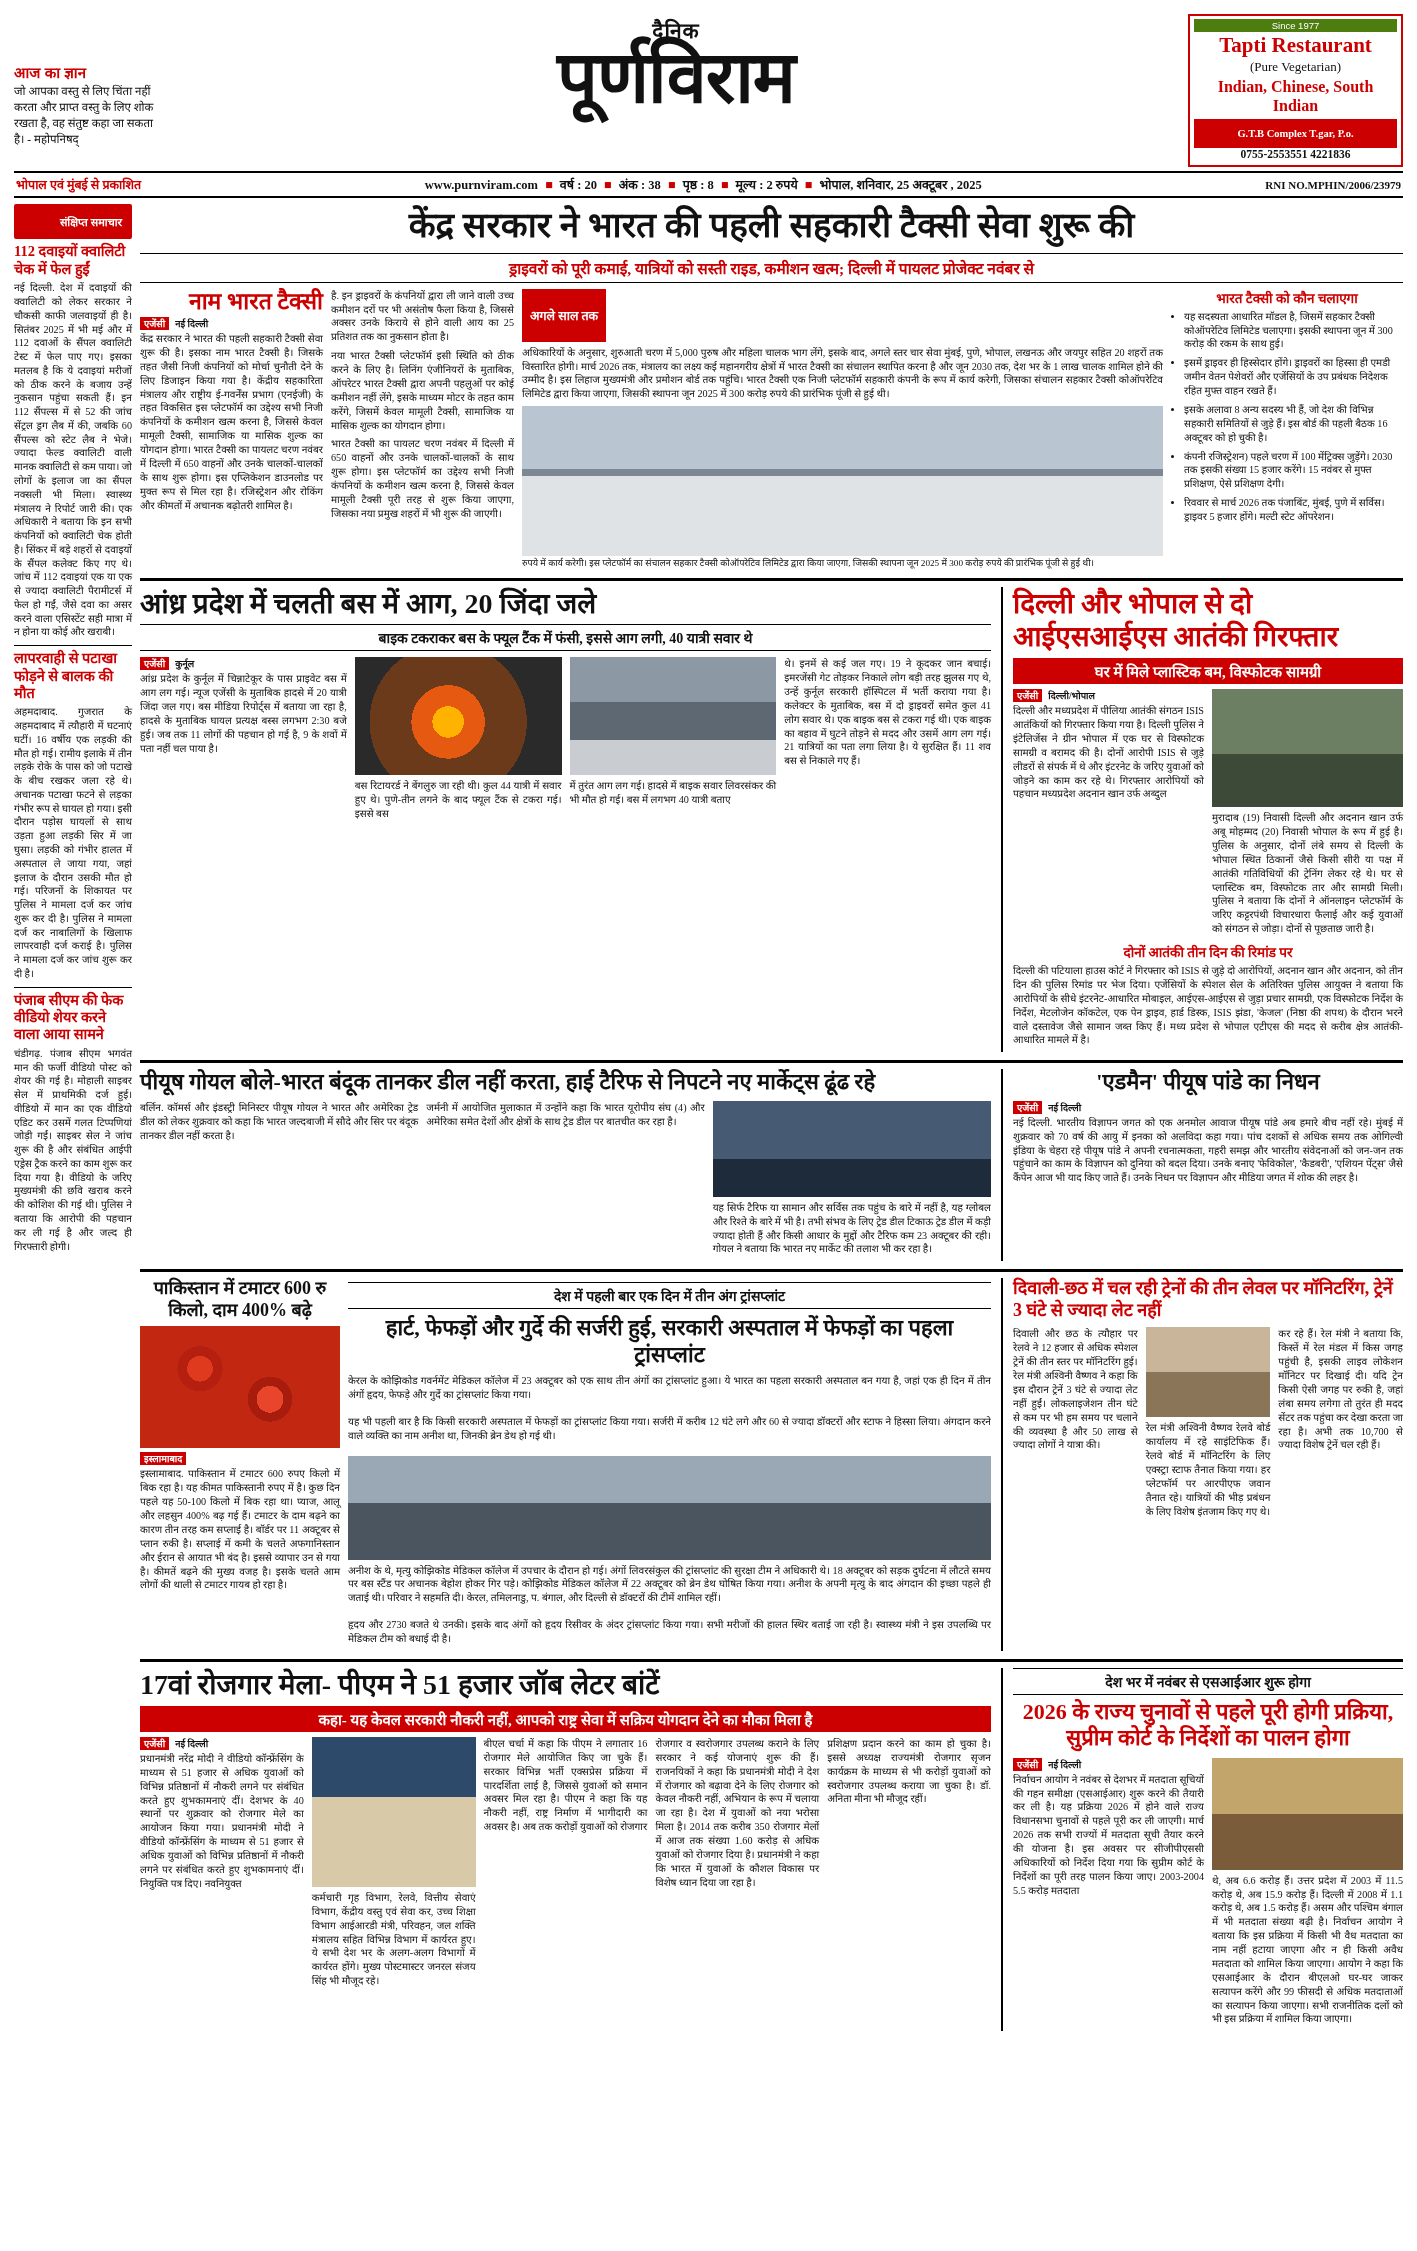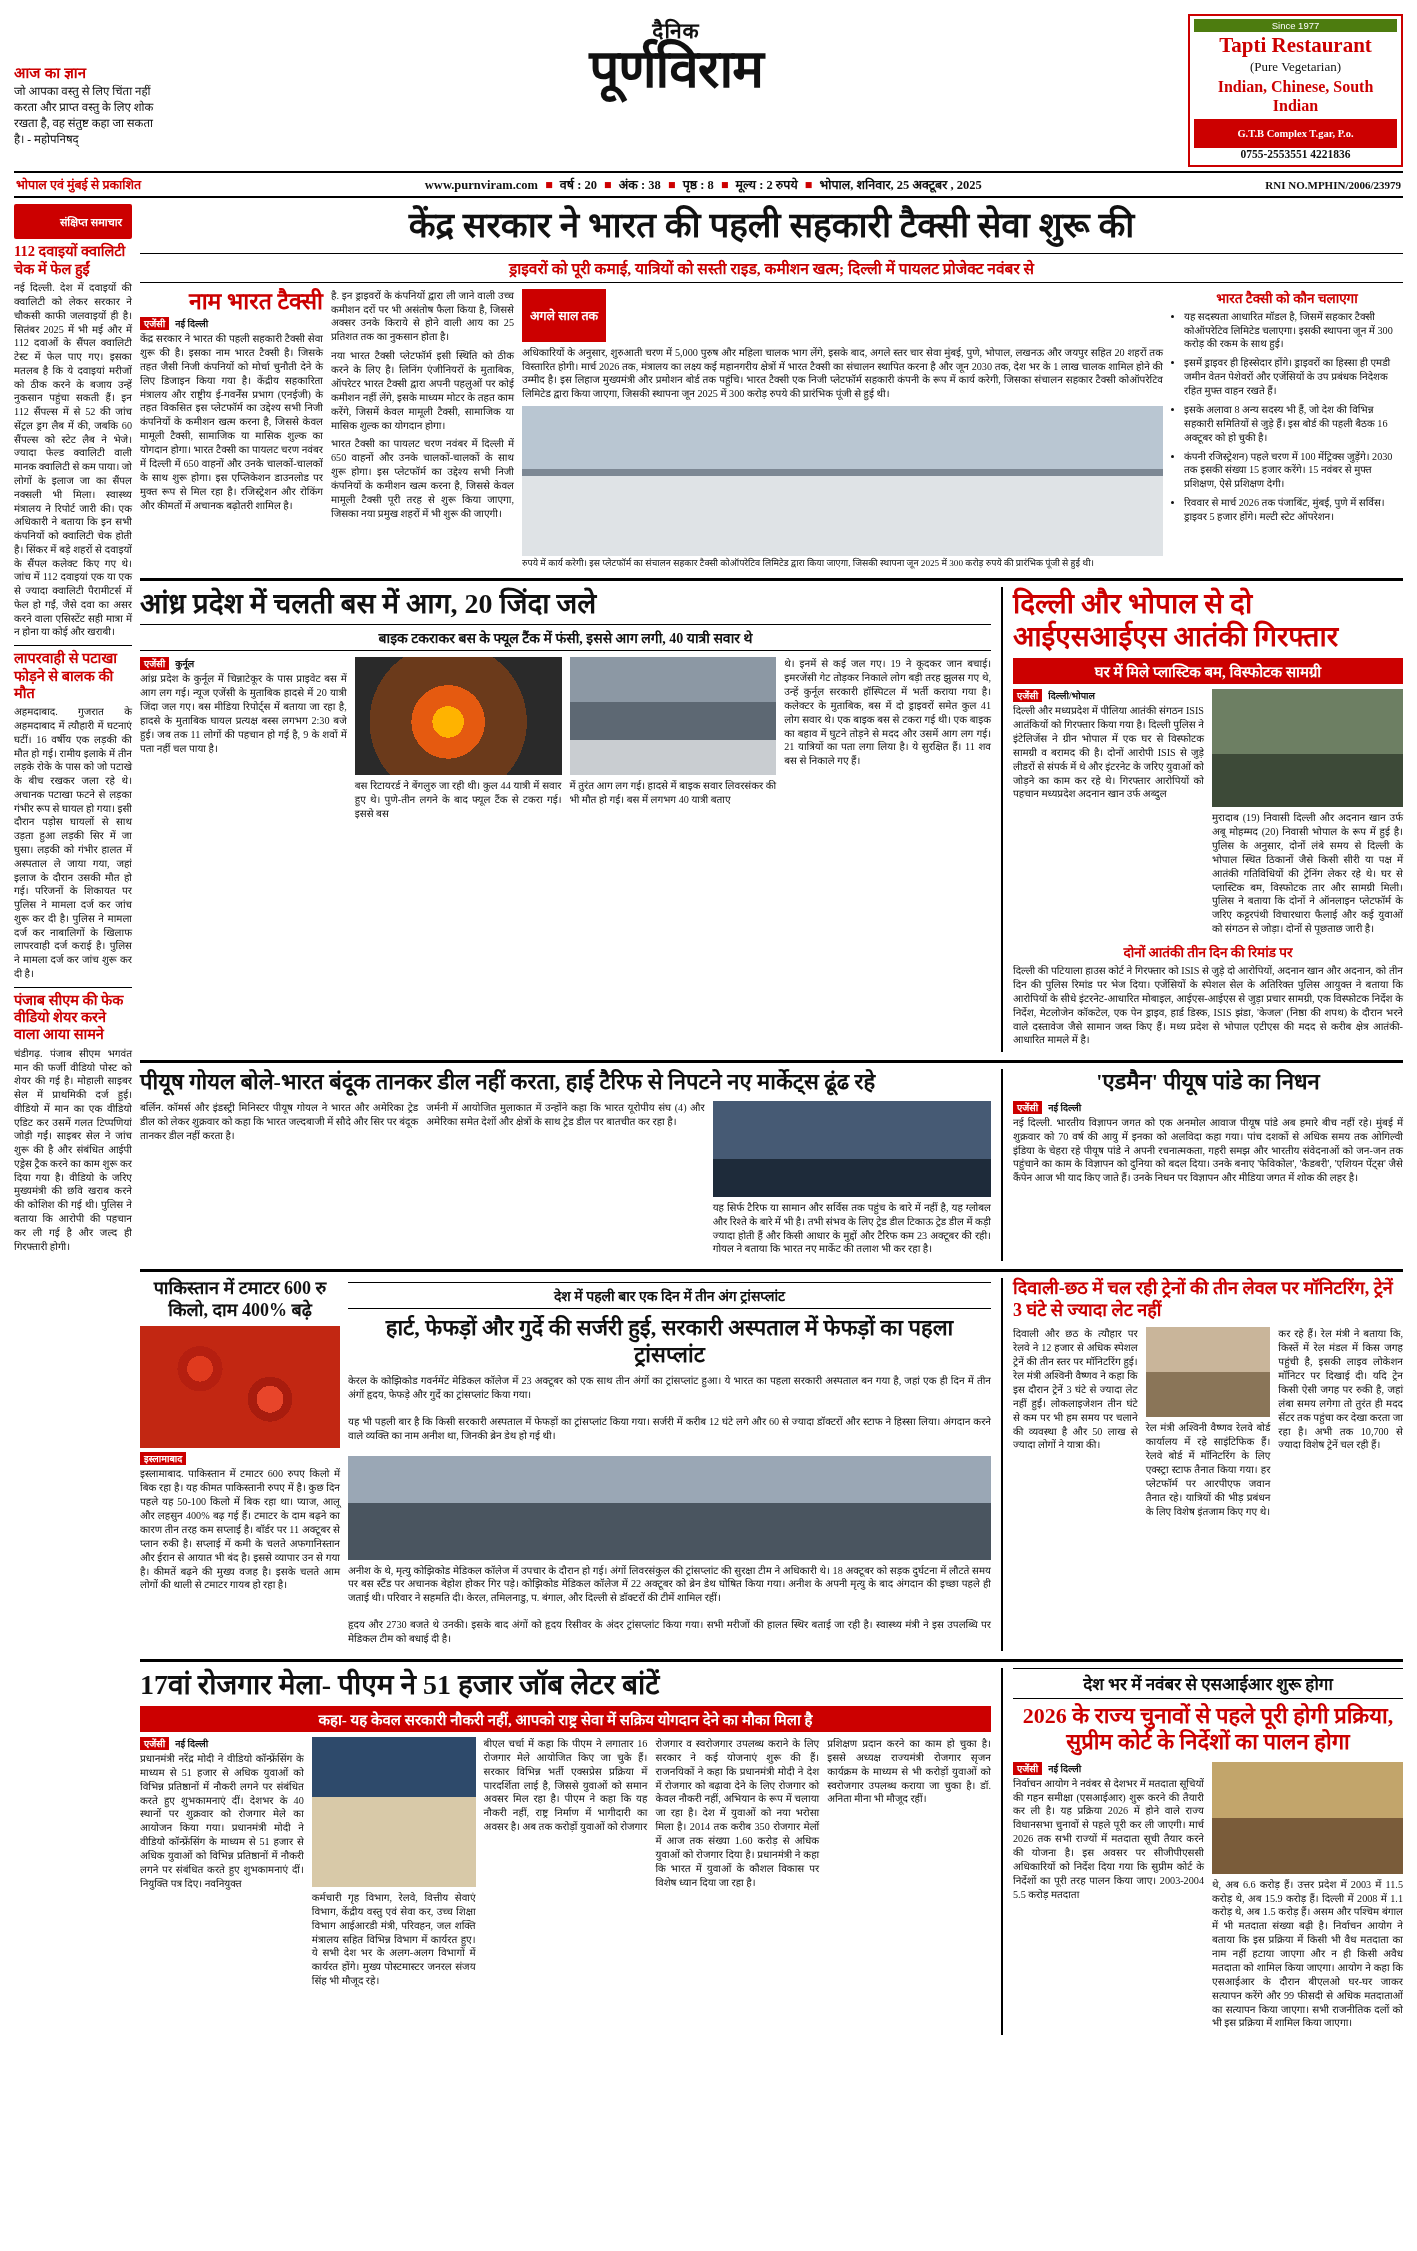--- a/index.html
+++ b/index.html
@@ -12,21 +12,21 @@
   }
   .page { width:1417px; min-height:2251px; padding:10px 14px; position:relative; }
 
   
   .masthead { display:flex; align-items:flex-start; gap:8px; padding-bottom:4px; }
   .mh-left { width:150px; padding-top:52px; }
   .mh-left .gyan-title { color:#c00; font-weight:bold; font-size:15px; margin-bottom:2px; font-family:"Liberation Sans", sans-serif;}
   .mh-left .gyan-body { font-size:11.5px; line-height:1.38; }
   .mh-center { flex:1; text-align:center; }
   .mh-center .dainik { font-size:21px; font-weight:bold; letter-spacing:1px; margin-top:6px;}
-  .mh-center .logo { font-size:53px; font-weight:bold; line-height:0.95; letter-spacing:-1px; font-family:"Liberation Serif", serif;}
+  .mh-center .logo { font-size:72px; font-weight:bold; line-height:0.95; letter-spacing:-1px; font-family:"Liberation Serif", serif;}
   .mh-right { width:215px; border:2px solid #c00; text-align:center; padding:3px 4px 5px; margin-top:4px; }
   .mh-right .since { font-size:9.5px; background:#4d7c0f; color:#fff; display:block; padding:1px 0; font-family:"Liberation Sans", sans-serif;}
   .mh-right .rest-name { color:#c00; font-size:21px; font-weight:bold; line-height:1.1; margin-top:2px;}
   .mh-right .rest-sub { font-size:13px; margin:2px 0; }
   .mh-right .rest-cuisine { color:#c00; font-size:16px; font-weight:bold; line-height:1.2; }
   .mh-right .rest-addr { background:#c00; color:#fff; font-size:10.5px; margin-top:4px; padding:9px 2px; font-weight:bold;}
   .mh-right .rest-phone { font-size:11.5px; font-weight:bold; }
 
   
   .infobar { border-top:2px solid #000; border-bottom:2px solid #000; padding:3px 2px; display:flex; align-items:center; font-size:12.5px; font-weight:bold; }
@@ -92,21 +92,21 @@
   .ph-cars { background:linear-gradient(#b9c6d2 0 42%, #7d8894 42% 47%, #dfe3e6 47% 100%); }
   .ph-fire { background:radial-gradient(circle at 45% 55%, #ffb300 0 12%, #e55a10 12% 28%, #6b3a1b 28% 60%, #2a2a2a 60% 100%); }
   .ph-bus  { background:linear-gradient(#8c98a4 0 38%, #5d6873 38% 70%, #c9cdd1 70% 100%); }
   .ph-group{ background:linear-gradient(#6d7f63 0 55%, #3d4a38 55% 100%); }
   .ph-tom  { background:radial-gradient(circle at 30% 35%, #e03a1e 0 8%, #b51f10 8% 14%, transparent 14%), radial-gradient(circle at 65% 60%, #e8452a 0 9%, #a81c0e 9% 15%, transparent 15%), #c22712; }
   .ph-man  { background:linear-gradient(#9aa7b5 0 45%, #4a5560 45% 100%); }
   .ph-train{ background:linear-gradient(#c9b59a 0 50%, #8a7558 50% 100%); }
   .ph-modi { background:linear-gradient(#2e4a6b 0 40%, #d8c9a8 40% 100%); }
   .ph-women{ background:linear-gradient(#c2a56b 0 50%, #7a5c3a 50% 100%); }
   .ph-tv   { background:linear-gradient(#465a74 0 60%, #1e2b3a 60% 100%); }
-  .band-head-white { border-top:1px solid #000; border-bottom:1px solid #000; font-size:17px; font-weight:bold; text-align:center; padding:3px 0; }
+  .band-head-white { border-top:1px solid #000; border-bottom:1px solid #000; font-size:14px; font-weight:bold; text-align:center; padding:3px 0; }
 </style>
 </head>
 <body>
 
 <div class="page">
 
   <div class="masthead">
     <div class="mh-left">
       <div class="gyan-title">आज का ज्ञान</div>
       <div class="gyan-body">जो आपका वस्तु से लिए चिंता नहीं करता और प्राप्त वस्तु के लिए शोक रखता है, वह संतुष्ट कहा जा सकता है। - महोपनिषद्</div>

